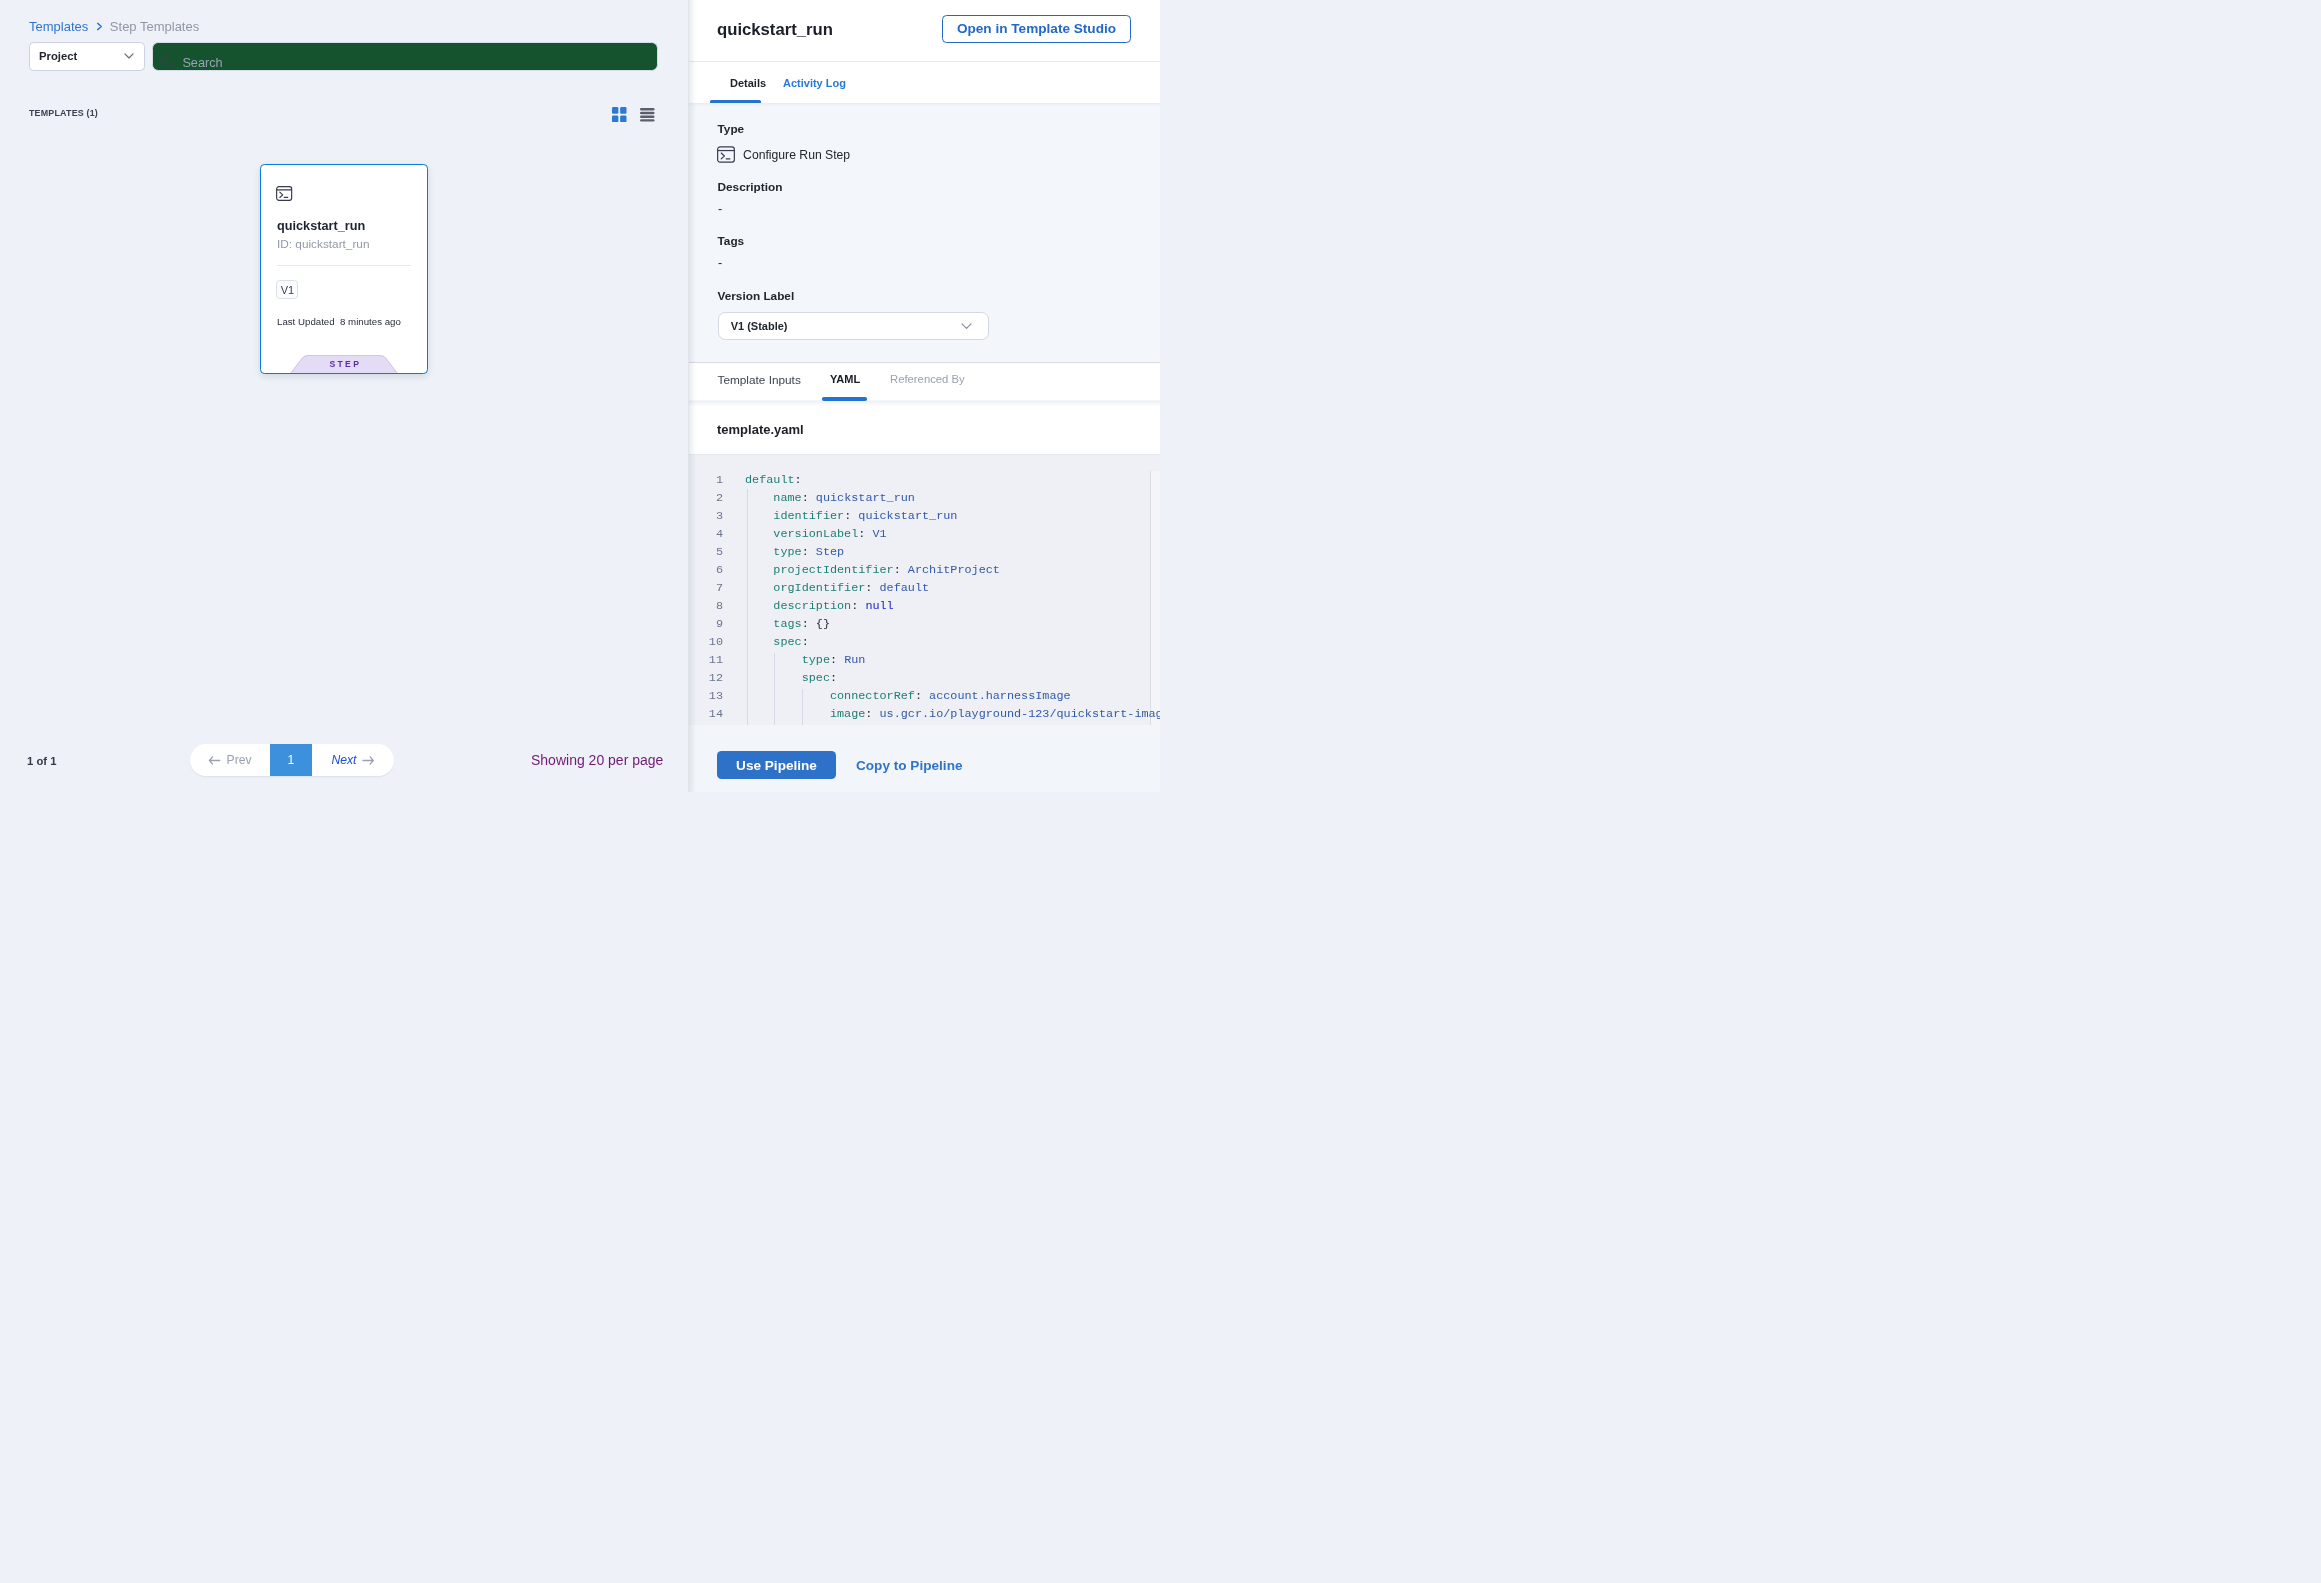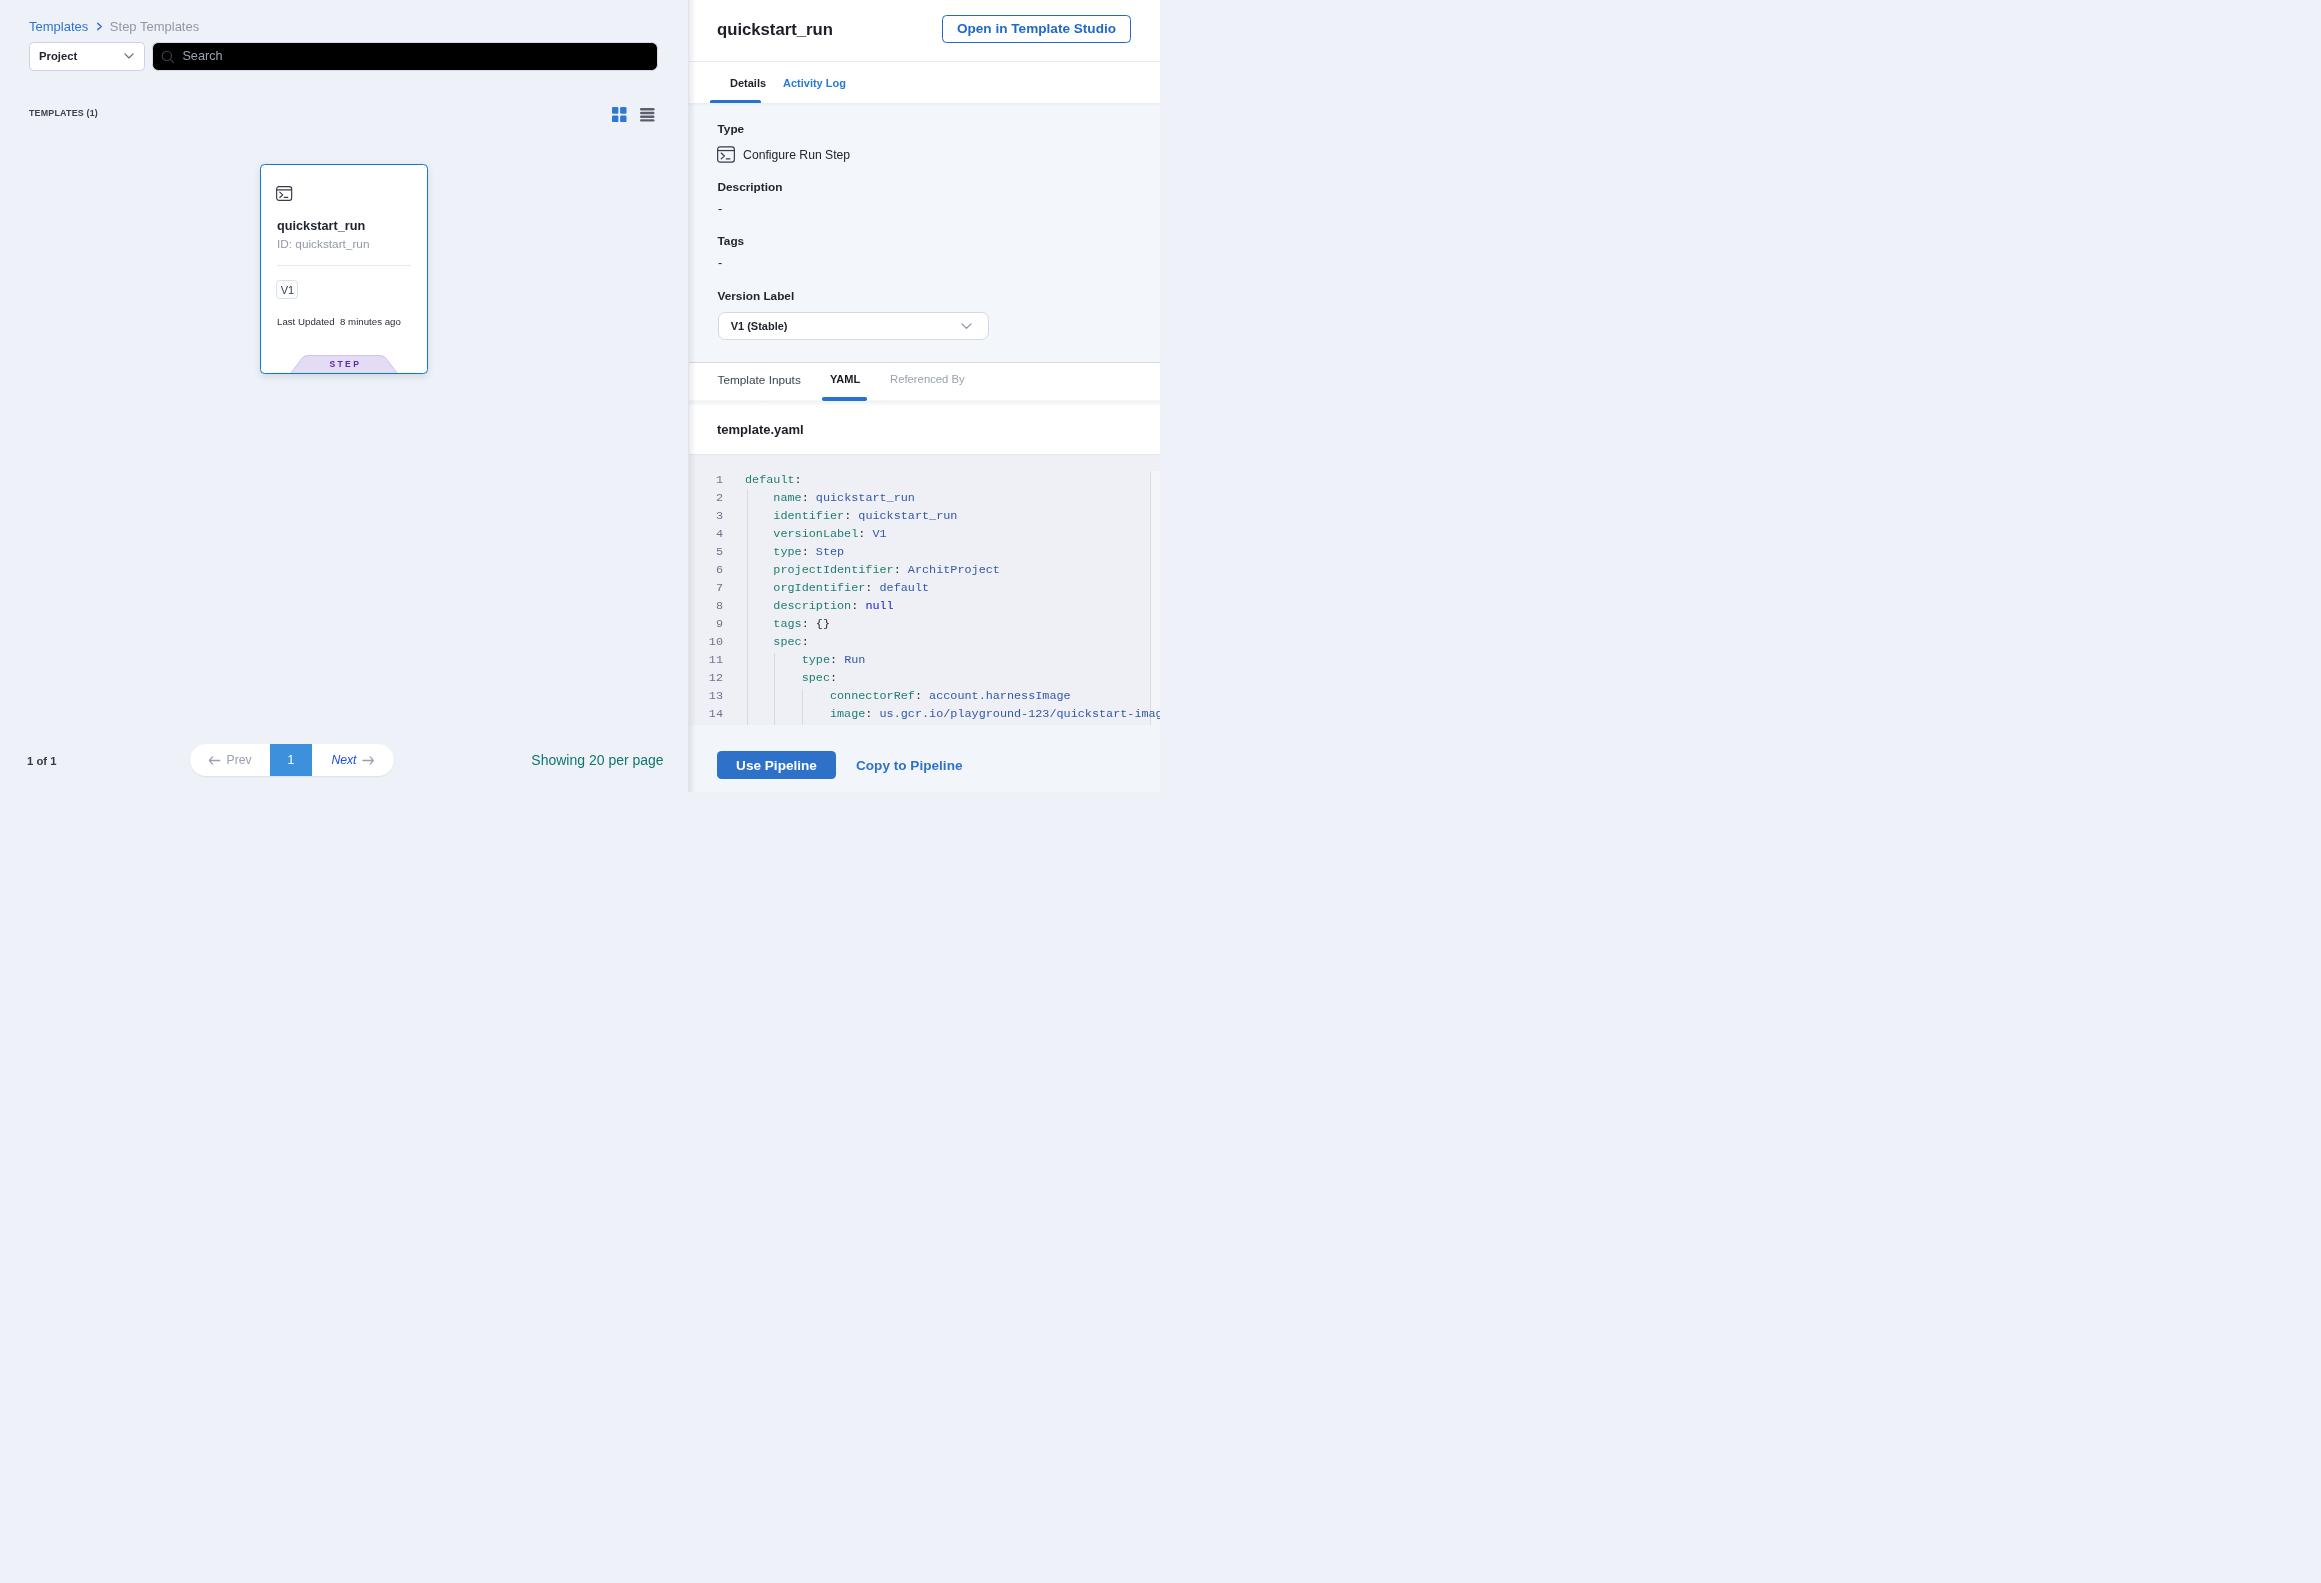--- a/index.html
+++ b/index.html
@@ -11,22 +11,22 @@
   .crumb { left:29px; top:19px; font-size:13px; display:flex; align-items:center; }
   .crumb .a { color:#2d73d2; }
   .crumb .sep { margin:0 6.3px; display:flex; }
   .crumb .b { color:#9196a6; }
 
   .selbox { left:28.5px; top:42px; width:116px; height:28.5px; background:#fff;
     border:0.9px solid #ccd2e0; border-radius:4.5px; display:flex; align-items:center; }
   .selbox .t { font-size:11.3px; font-weight:bold; color:#23262f; margin-left:9.5px; flex:1; }
   .selbox svg { margin-right:10px; }
 
-  .search { left:152px; top:42px; width:506px; height:28.5px; background:#000000;
-    border:0.9px solid #d7dbe5; border-radius:6.3px; display:flex; align-items:center; }
+  .search { left:152px; top:42px; width:506px; height:28.5px; background:#14532d;
+    border:0.9px solid #d7dbe5; border-radius:6.3px; display:flex; align-items:flex-end; }
   .search svg { margin-left:7.2px; }
   .search .ph { font-size:12.7px; color:#9aa3b5; margin-left:6.8px; }
 
   .tlabel { left:29px; top:108px; font-size:8.9px; font-weight:bold; letter-spacing:0.2px; color:#3c4150; }
 
   
   .card { left:260px; top:164px; width:168px; height:210px; background:#fff;
     border:0.9px solid #0d79d0; border-radius:4.5px; box-shadow:0 2.7px 7.2px rgba(40,60,100,0.14); overflow:hidden; }
   .card .icon { position:absolute; left:15.4px; top:21px; }
   .card .title { position:absolute; left:16px; top:54px; font-size:12.7px; font-weight:bold; color:#1f2230; }
@@ -41,21 +41,21 @@
   
   .pone { left:27px; top:755px; font-size:11.3px; font-weight:bold; color:#343947; }
   .pill { left:190px; top:744px; width:204px; height:32px; background:#fff; border-radius:16px;
     box-shadow:0 0.9px 1.8px rgba(50,60,90,0.10); display:flex; align-items:center; overflow:hidden; }
   .pill .prev { width:80px; display:flex; align-items:center; justify-content:center; gap:5.4px;
     color:#9aa0af; font-size:12.2px; }
   .pill .cur { width:42px; height:32px; background:#3d91dc; color:#fff; font-size:12.2px;
     display:flex; align-items:center; justify-content:center; }
   .pill .next { flex:1; display:flex; align-items:center; justify-content:center; gap:5.4px;
     color:#1d4ed8; font-size:12.2px;font-style:italic; }
-  .showing { top:752px; left:531px; width:133px; text-align:center; font-size:14px; color:#0f766e; }
+  .showing { top:752px; left:531px; width:133px; text-align:left; font-size:14px; color:#701a75; }
 
   
   .panel { left:688px; top:0; width:472px; height:792px; background:#f3f7fb;
     border-left:0.9px solid #dfe3ea; }
   .panel::before { content:''; position:absolute; left:0; top:0; bottom:0; width:7.2px; z-index:50;
     background:linear-gradient(90deg, rgba(55,65,90,0.10), rgba(55,65,90,0)); pointer-events:none; }
   .panel .abs { position:absolute; }
   .hdr { left:0; top:0; right:0; height:62px; background:#fff; border-bottom:0.9px solid #e7e9ef; }
   .hdr .title { position:absolute; left:28px; top:20px; font-size:16.7px; font-weight:bold; color:#1c1f29; }
   .hdr .btn { position:absolute; right:29px; top:14.5px; width:189px; height:28px; border:0.9px solid #2268c9;

